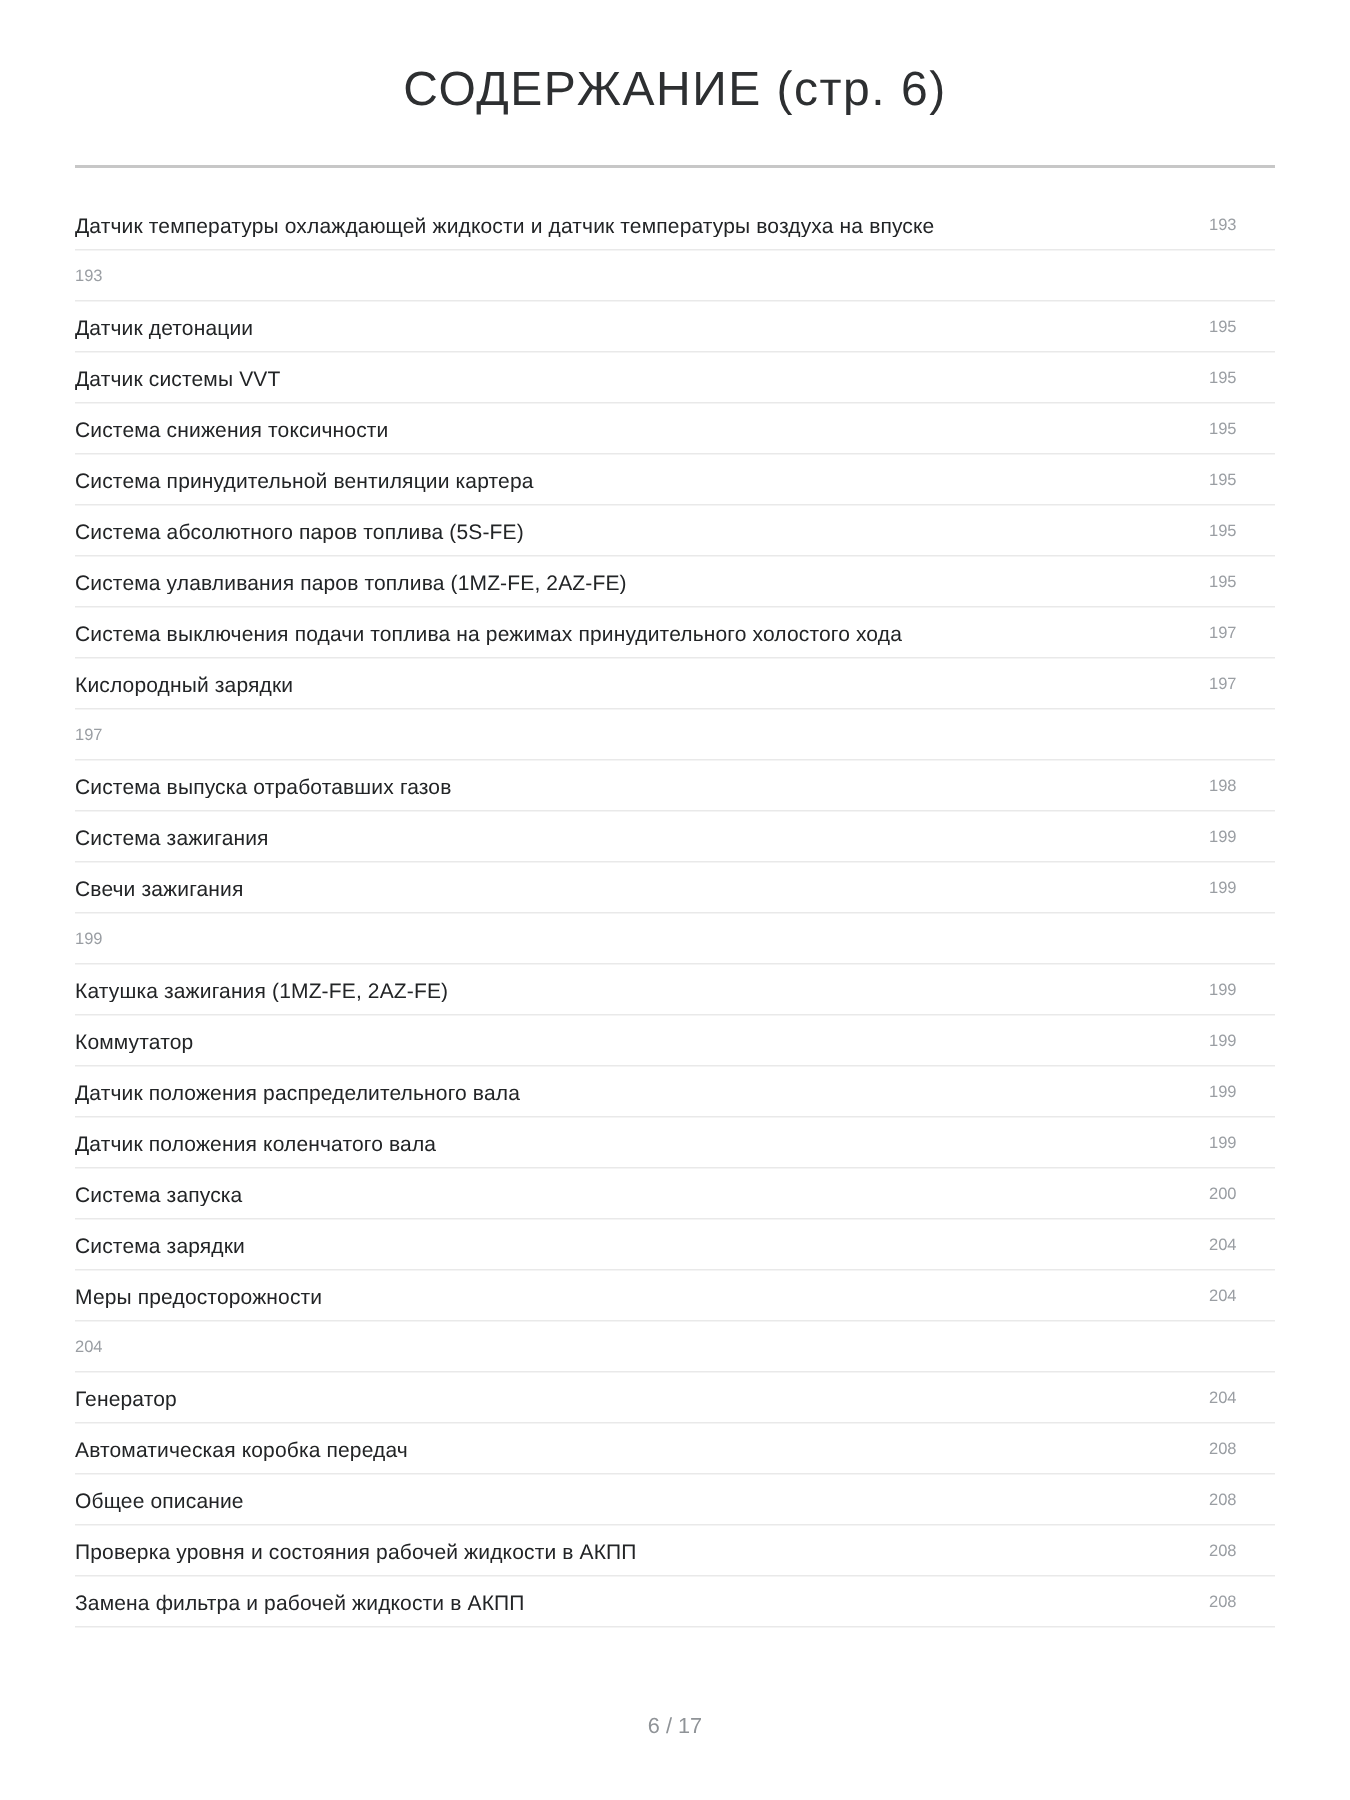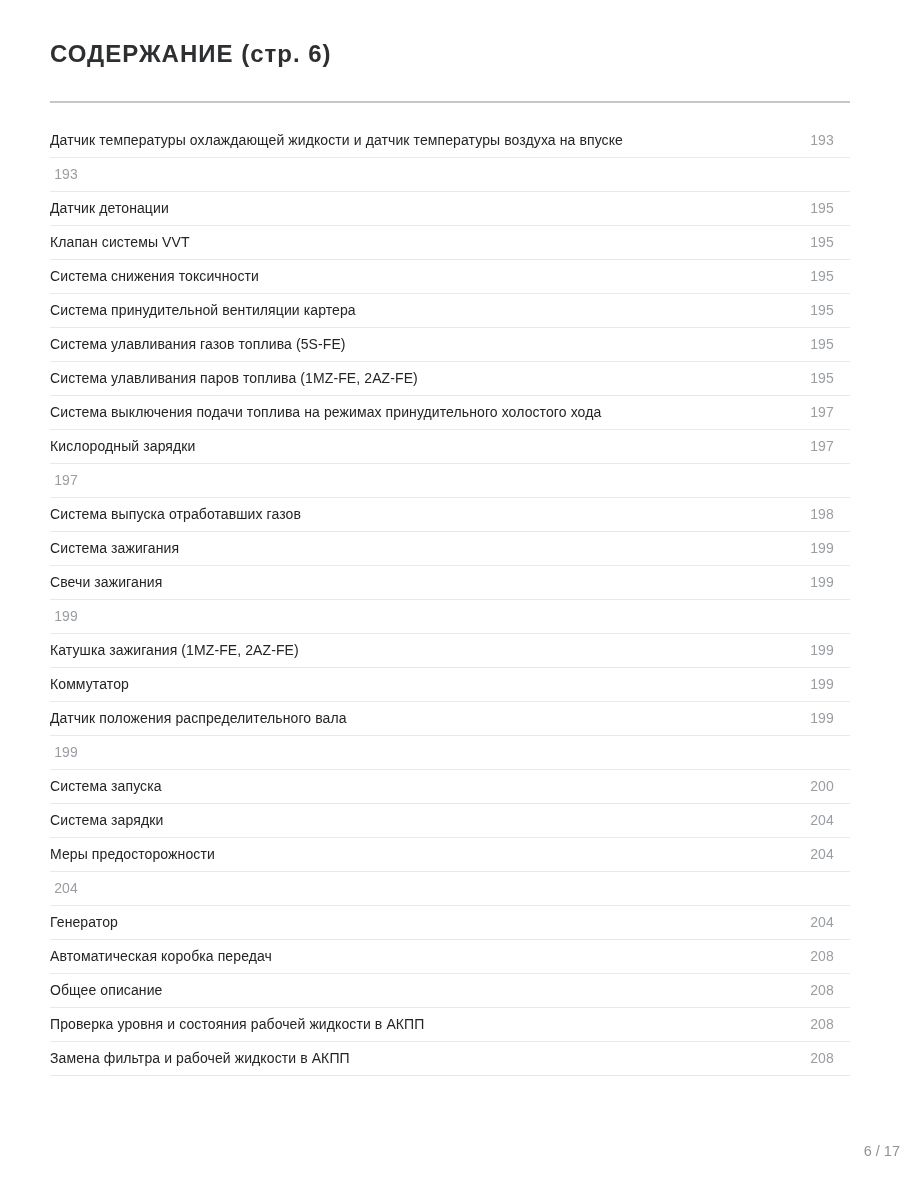--- a/index.html
+++ b/index.html
@@ -17,23 +17,23 @@
     font-family:"Liberation Sans","DejaVu Sans",sans-serif;
     color:var(--text-color);
     position:relative;
     overflow:hidden;
   }
   .page{
     width:900px;height:1200px;
     padding:0 50px;
   }
   .title{
-    text-align:left;
-    font-size:24px;
-    font-weight:700;
+    text-align:center;
+    font-size:32px;
+    font-weight:400;
     letter-spacing:1px;
     color:#2d2f31;
     padding-top:40px;
     line-height:1.2;
   }
   .title-rule{
     margin-top:32px;
     height:2px;
     background:var(--rule-color);
     border:none;
@@ -51,31 +51,31 @@
   .toc-label{
     flex:1 1 auto;
     font-size:14px;
     color:var(--text-color);
     white-space:nowrap;
     overflow:hidden;
     letter-spacing:0.1px;
   }
   .toc-page{
     flex:0 0 auto;
-    font-size:14px;
+    font-size:11px;
     color:var(--page-num-color);
-    text-align:center;
+    text-align:left;
     min-width:44px;
     padding-right:12px;
   }
   .footer{
     position:absolute;
     left:0;right:0;
     top:1143px;
-    text-align:right;
+    text-align:center;
     font-size:14.5px;
     color:var(--footer-color);
   }
 </style>
 </head>
 <body>
 
 <div class="page">
 
   <div class="title">СОДЕРЖАНИЕ (стр. 6)</div>
@@ -88,33 +88,33 @@
         <span class="toc-page">193</span>
       </div>
       <div class="toc-row">
         <span class="toc-page">193</span>
       </div>
       <div class="toc-row">
         <span class="toc-label">Датчик детонации</span>
         <span class="toc-page">195</span>
       </div>
       <div class="toc-row">
-        <span class="toc-label">Клапан системы VVT</span>
+        <span class="toc-label">Датчик системы VVT</span>
         <span class="toc-page">195</span>
       </div>
       <div class="toc-row">
         <span class="toc-label">Система снижения токсичности</span>
         <span class="toc-page">195</span>
       </div>
       <div class="toc-row">
         <span class="toc-label">Система принудительной вентиляции картера</span>
         <span class="toc-page">195</span>
       </div>
       <div class="toc-row">
-        <span class="toc-label">Система улавливания газов топлива (5S-FE)</span>
+        <span class="toc-label">Система абсолютного паров топлива (5S-FE)</span>
         <span class="toc-page">195</span>
       </div>
       <div class="toc-row">
         <span class="toc-label">Система улавливания паров топлива (1MZ-FE, 2AZ-FE)</span>
         <span class="toc-page">195</span>
       </div>
       <div class="toc-row">
         <span class="toc-label">Система выключения подачи топлива на режимах принудительного холостого хода</span>
         <span class="toc-page">197</span>
       </div>
@@ -146,20 +146,21 @@
       </div>
       <div class="toc-row">
         <span class="toc-label">Коммутатор</span>
         <span class="toc-page">199</span>
       </div>
       <div class="toc-row">
         <span class="toc-label">Датчик положения распределительного вала</span>
         <span class="toc-page">199</span>
       </div>
       <div class="toc-row">
+        <span class="toc-label">Датчик положения коленчатого вала</span>
         <span class="toc-page">199</span>
       </div>
       <div class="toc-row">
         <span class="toc-label">Система запуска</span>
         <span class="toc-page">200</span>
       </div>
       <div class="toc-row">
         <span class="toc-label">Система зарядки</span>
         <span class="toc-page">204</span>
       </div>

